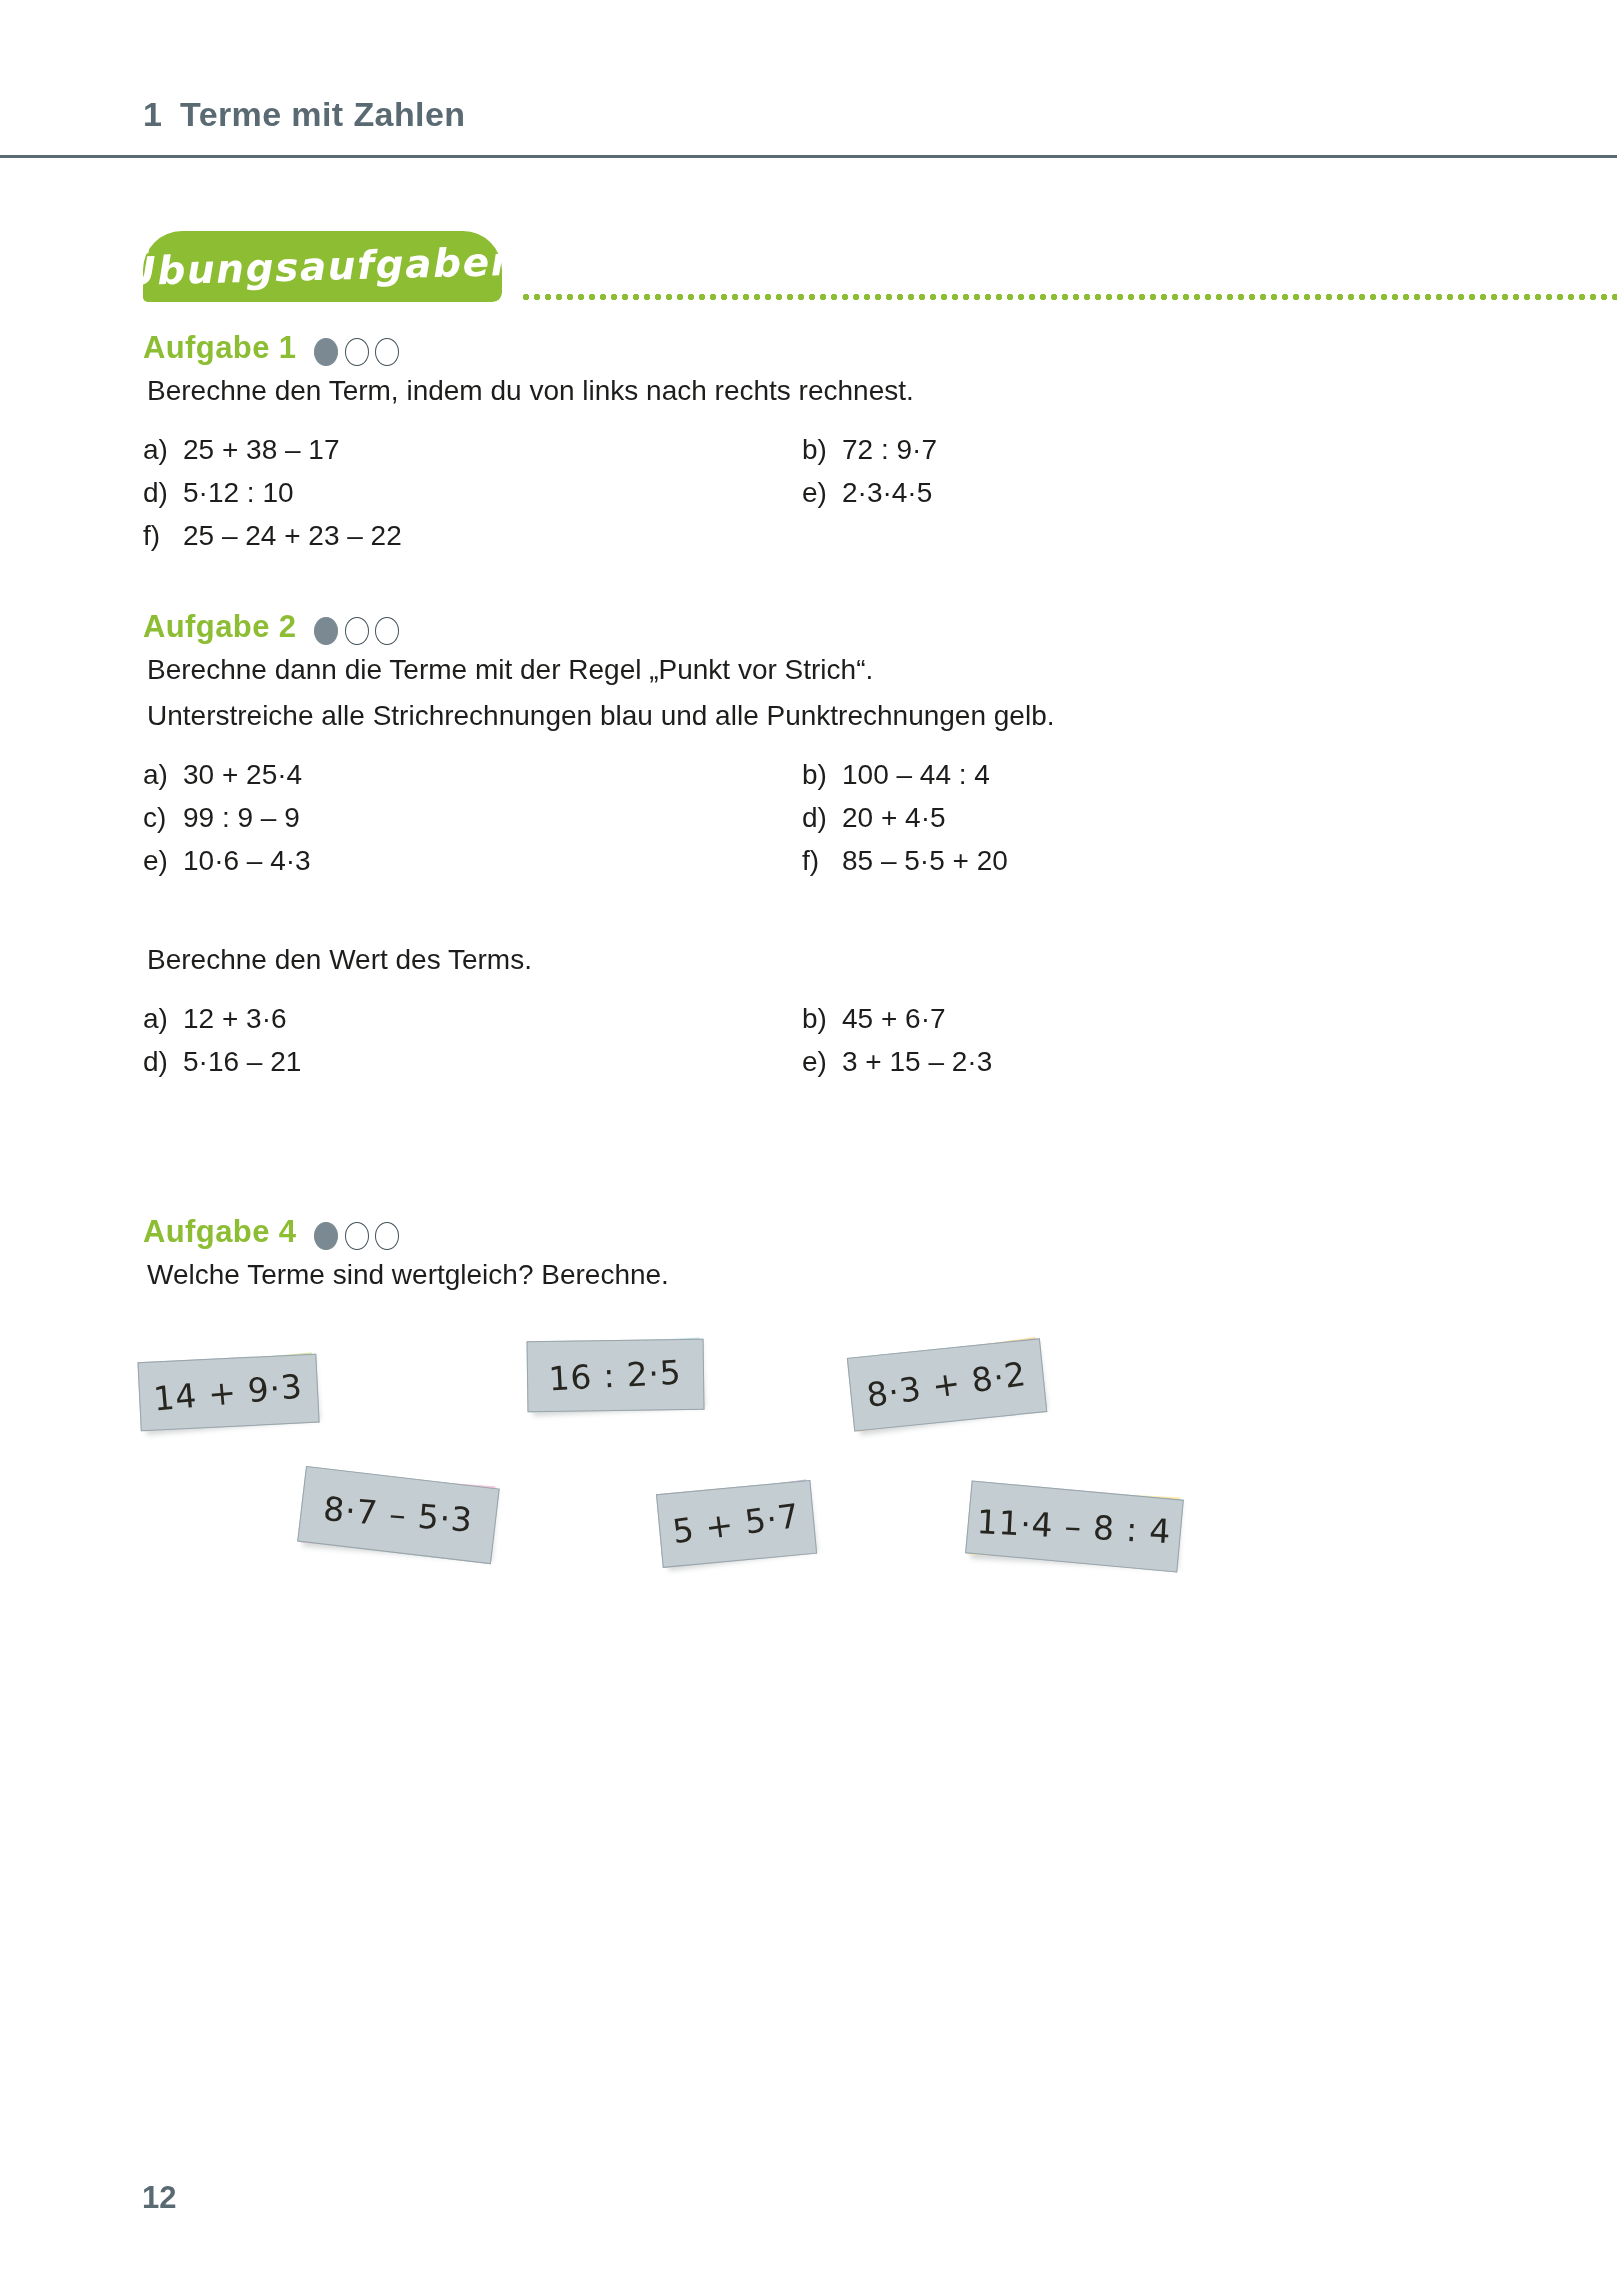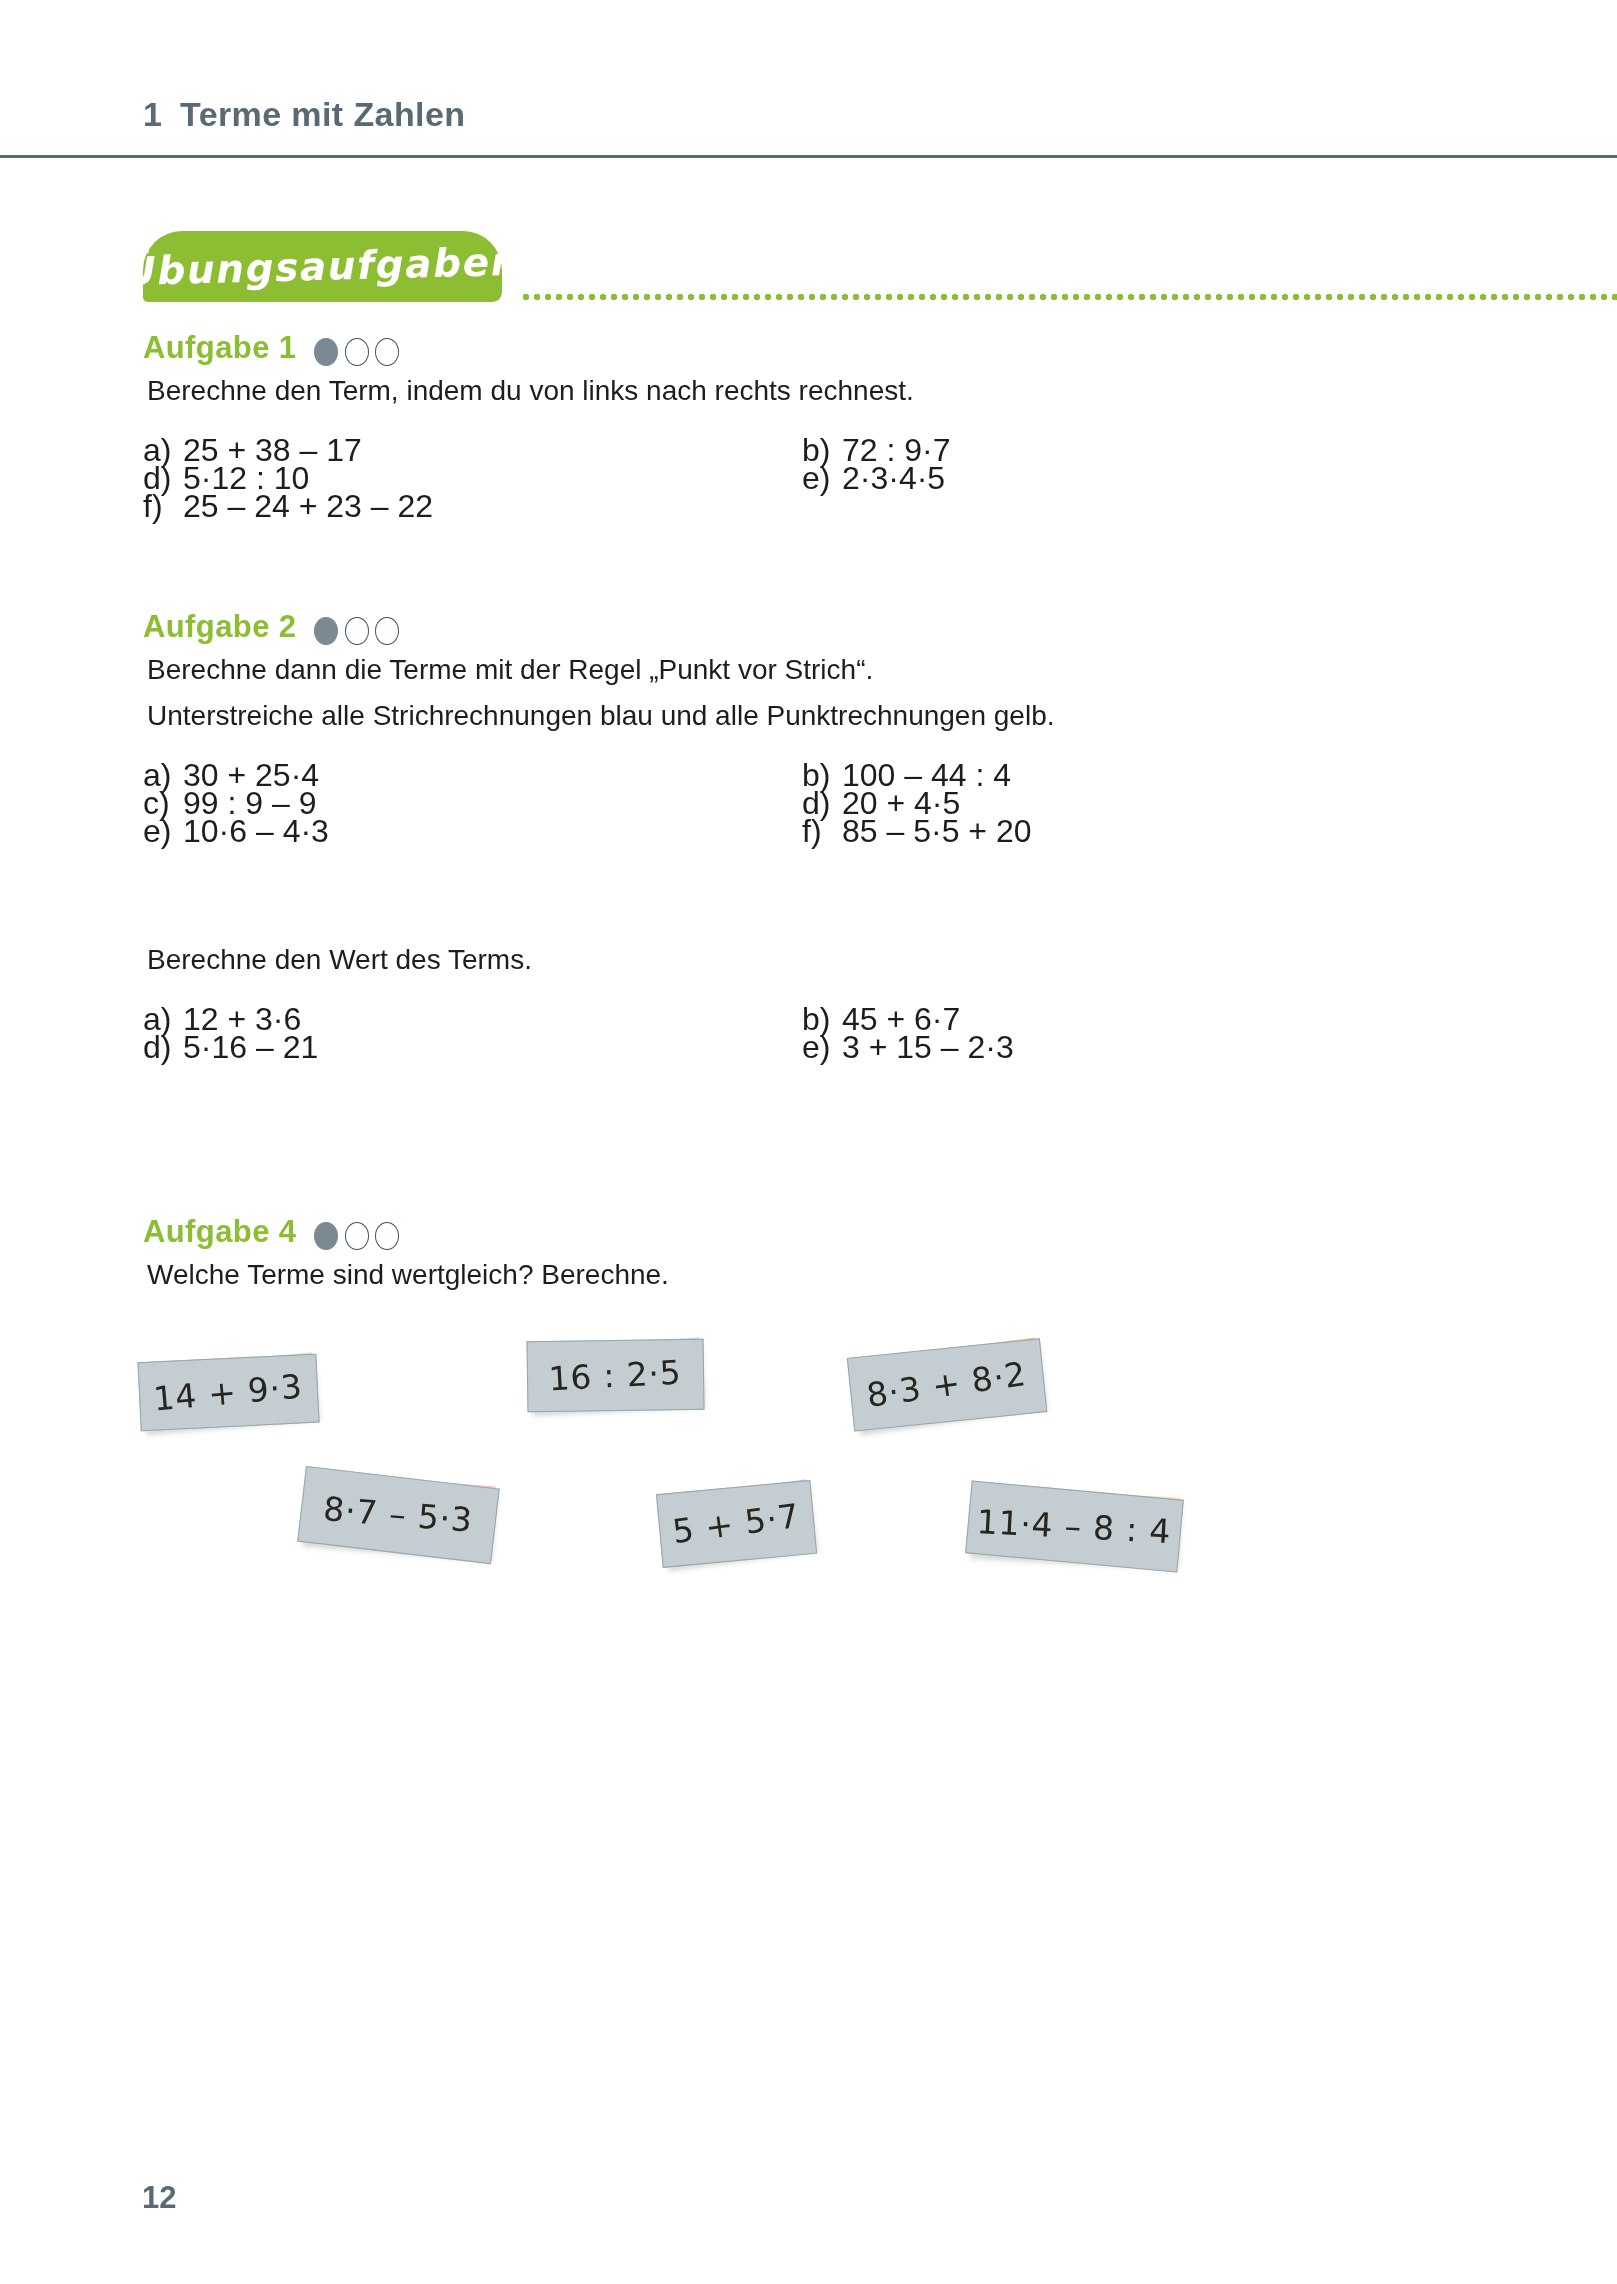--- a/index.html
+++ b/index.html
@@ -50,21 +50,21 @@
   .circles{display:inline-flex;align-items:center;margin-left:11.3px;margin-top:1.6px;}
   .c{
     display:inline-block;width:24px;height:28px;border-radius:50%;
     border:1.6px solid var(--circle-outline,#44525a);background:#ffffff;
     margin-left:6.4px;box-sizing:border-box;
   }
   .c.f{background:var(--circle-filled,#7b8a92);border-color:var(--circle-filled,#7b8a92);}
   .intro{margin:4px;font-size:28px;line-height:42px;color:var(--text,#1d1d1b);}
   .items{
     margin-top:24px;display:grid;grid-template-columns:659px auto;
-    row-gap:0;font-size:32px;line-height:28px;color:var(--text,#1d1d1b);
+    row-gap:15px;font-size:28px;line-height:28px;color:var(--text,#1d1d1b);
   }
   .item{white-space:nowrap;}
   .item .lbl{display:inline-block;width:40px;}
   
   .tile{
     position:absolute;display:flex;align-items:center;justify-content:center;
     font-family:"DejaVu Sans",sans-serif;font-size:33px;color:#27251f;
     letter-spacing:0.8px;white-space:nowrap;
     box-shadow:2.4px 4px 4.8px rgba(90,100,105,.25);
   }

